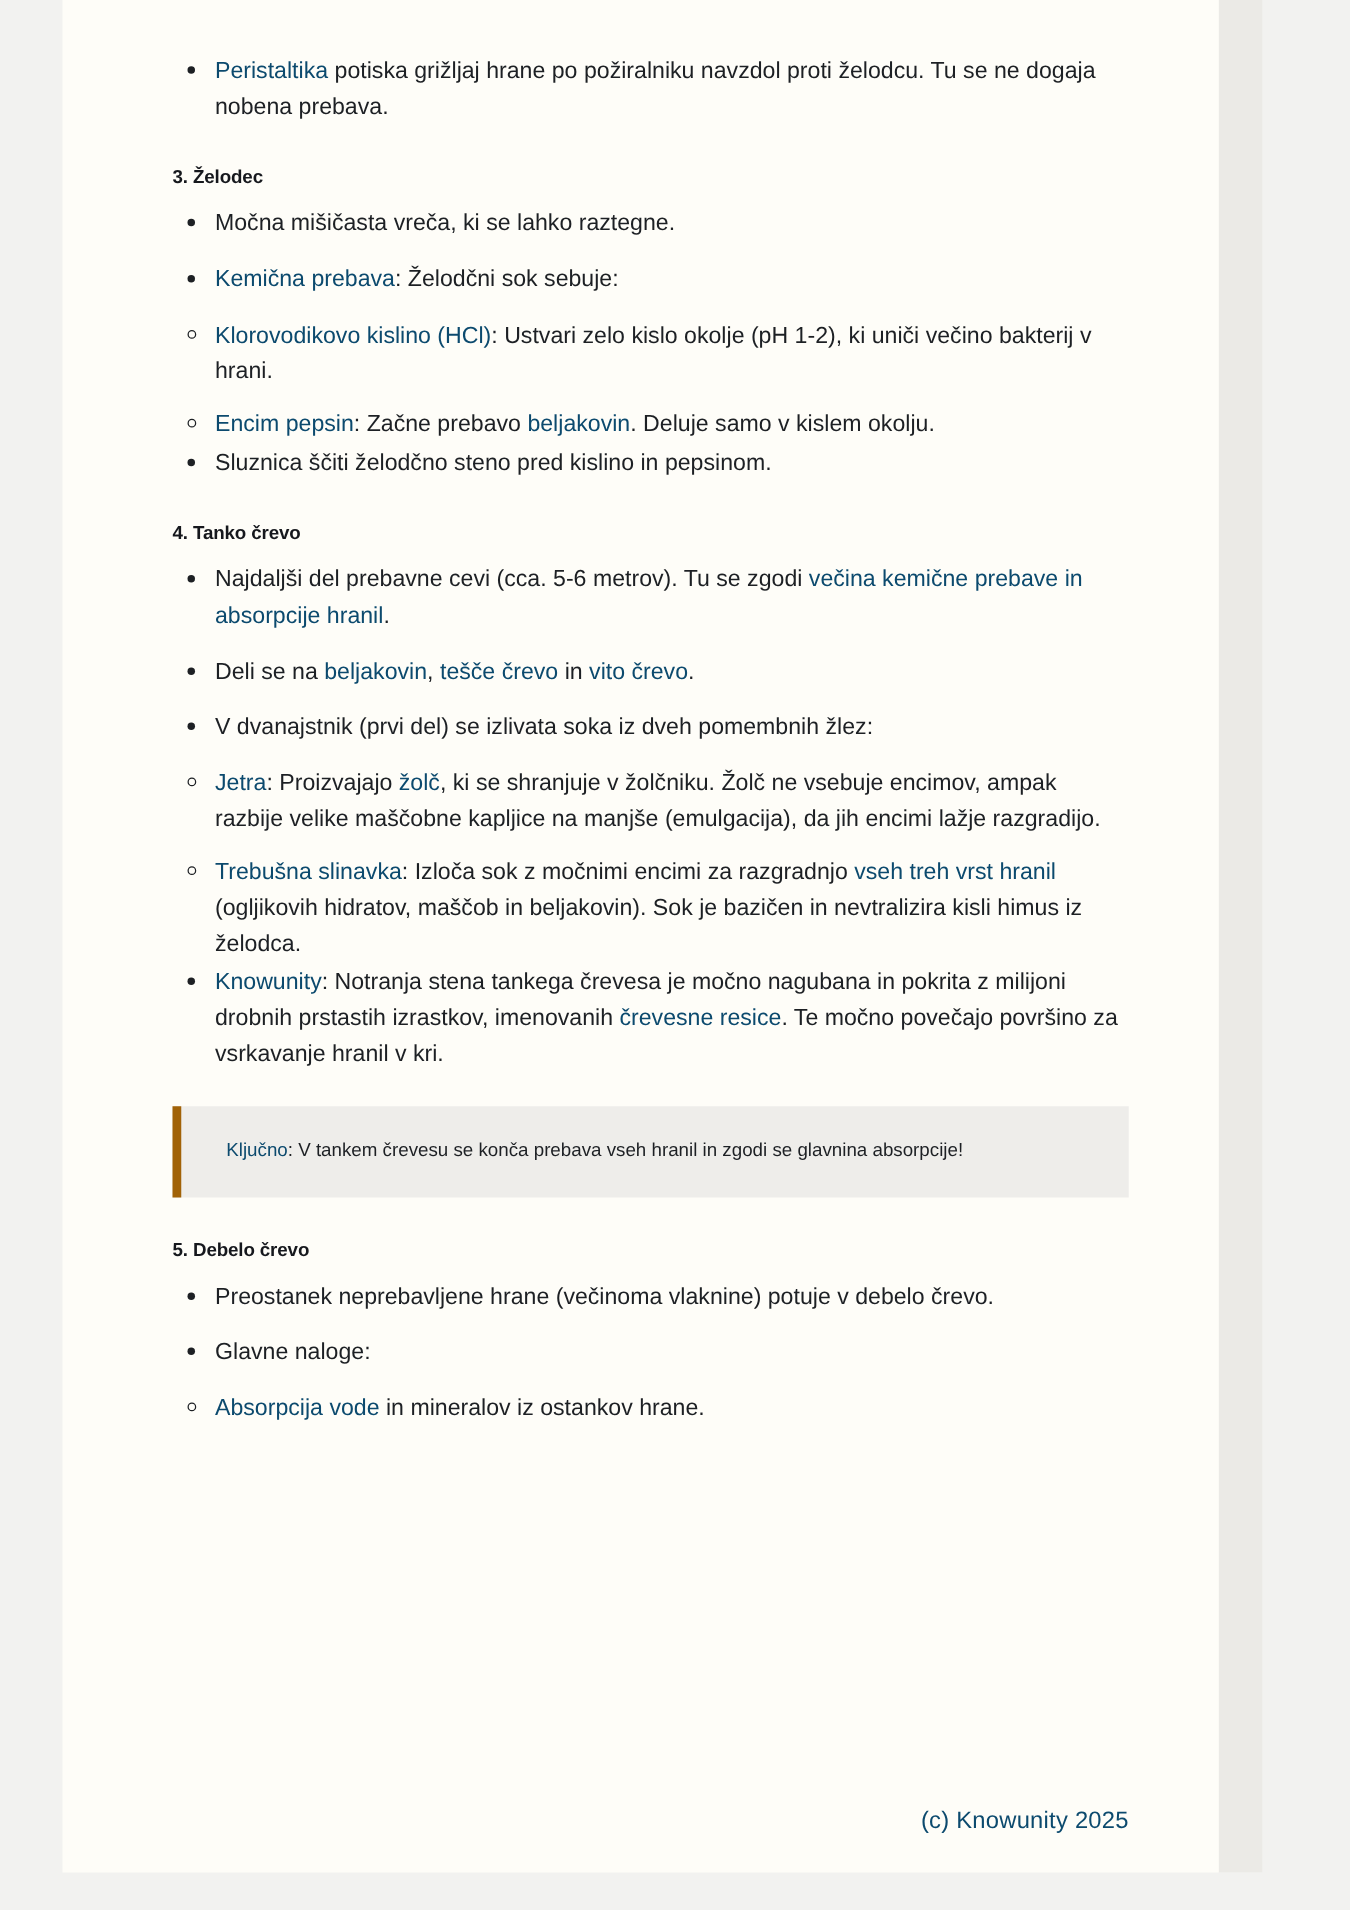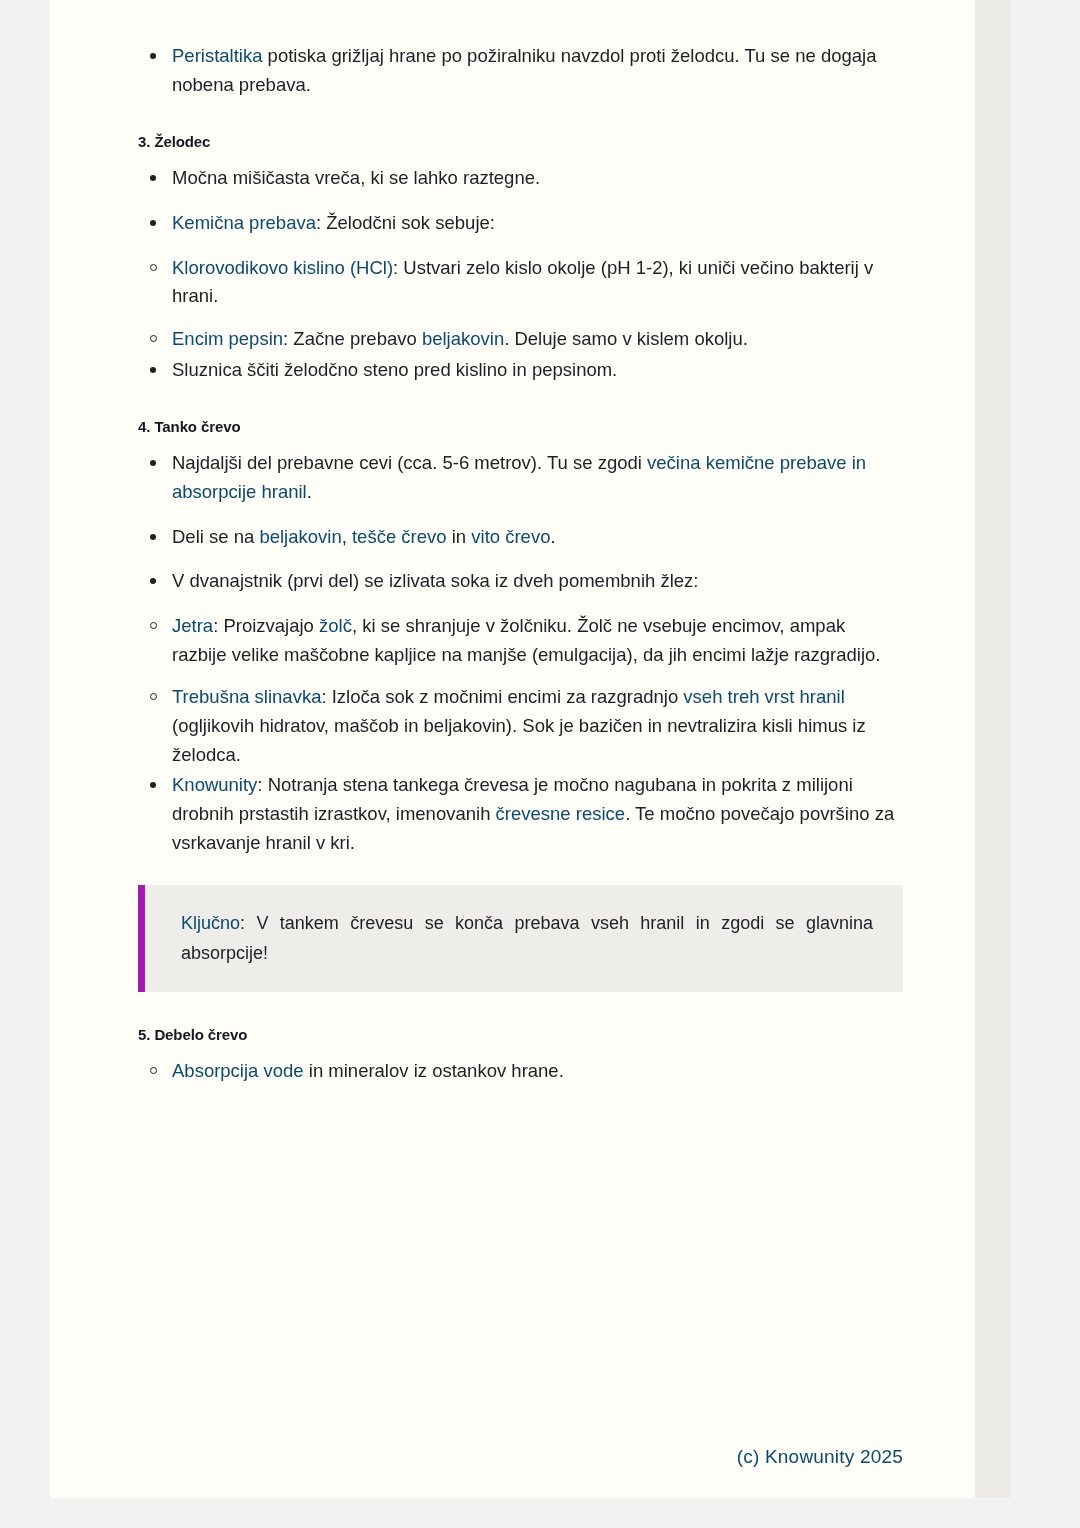--- a/index.html
+++ b/index.html
@@ -113,22 +113,22 @@
     box-sizing: border-box;
   }
   ul.lvl2 > li:last-child { margin-bottom: 2px; }
   b { font-weight: normal; color: #0c4a6e; }
 
   .callout {
     position: relative;
     margin: 28px 0 0 0;
     background: #eeedea;
     padding: 24px 30px 24px 36px;
-    border-left: 7px solid #a21caf;
-    font-size: 18px;
+    border-left: 7px solid #a16207;
+    font-size: 15px;
     line-height: 1.62;
     color: #1d2024;
     text-align: justify;
   }
   .watermark {
     position: absolute;
     right: 0px;
     bottom: 30px;
     font-size: 19px;
     color: #0c4a6e;
@@ -175,20 +175,24 @@
       </ul>
       <ul class="lvl2">
         <li><b>Jetra</b>: Proizvajajo <b>žolč</b>, ki se shranjuje v žolčniku. Žolč ne vsebuje encimov, ampak razbije velike maščobne kapljice na manjše (emulgacija), da jih encimi lažje razgradijo.</li>
         <li><b>Trebušna slinavka</b>: Izloča sok z močnimi encimi za razgradnjo <b>vseh treh vrst hranil</b> (ogljikovih hidratov, maščob in beljakovin). Sok je bazičen in nevtralizira kisli himus iz želodca.</li>
       </ul>
       <ul class="lvl1">
         <li><b>Knowunity</b>: Notranja stena tankega črevesa je močno nagubana in pokrita z milijoni drobnih prstastih izrastkov, imenovanih <b>črevesne resice</b>. Te močno povečajo površino za vsrkavanje hranil v kri.</li>
       </ul>
       <div class="callout"><b>Ključno</b>: V tankem črevesu se konča prebava vseh hranil in zgodi se glavnina absorpcije!</div>
       <h3 class="section">5. Debelo črevo</h3>
+      <ul class="lvl1">
+        <li>Preostanek neprebavljene hrane (večinoma vlaknine) potuje v debelo črevo.</li>
+        <li>Glavne naloge:</li>
+      </ul>
       <ul class="lvl2">
         <li><b>Absorpcija vode</b> in mineralov iz ostankov hrane.</li>
       </ul>
     </div>
   <div class="wm-wrap">
     <div class="watermark">(c) Knowunity 2025</div>
   </div>
 </div>
 
 </body></html>

